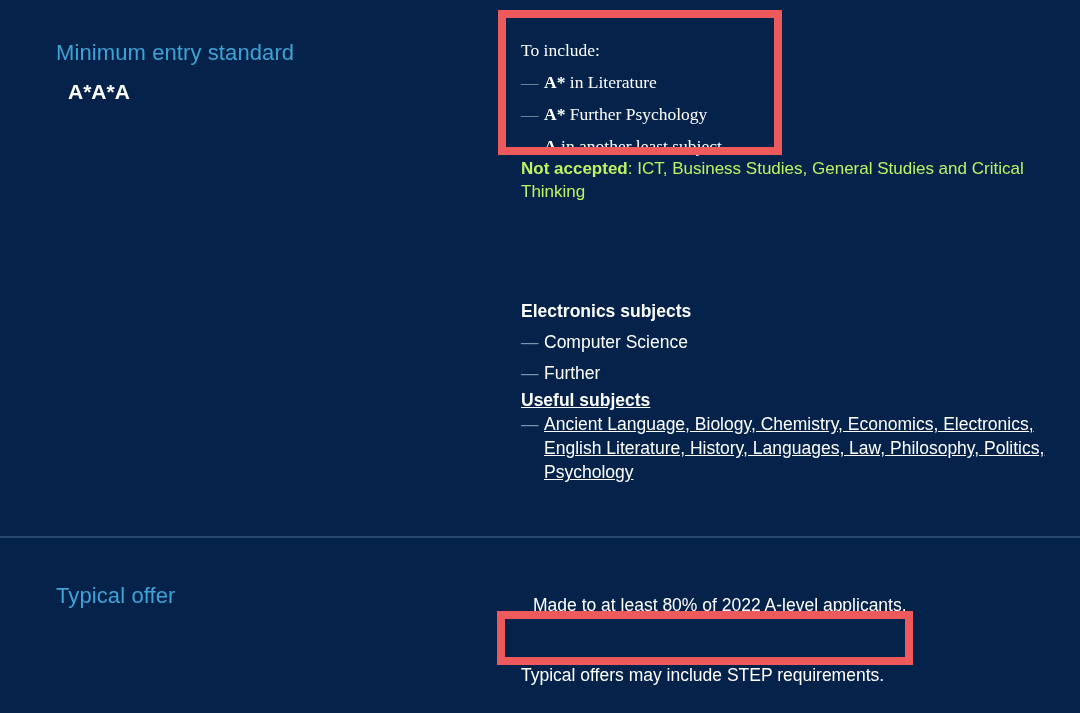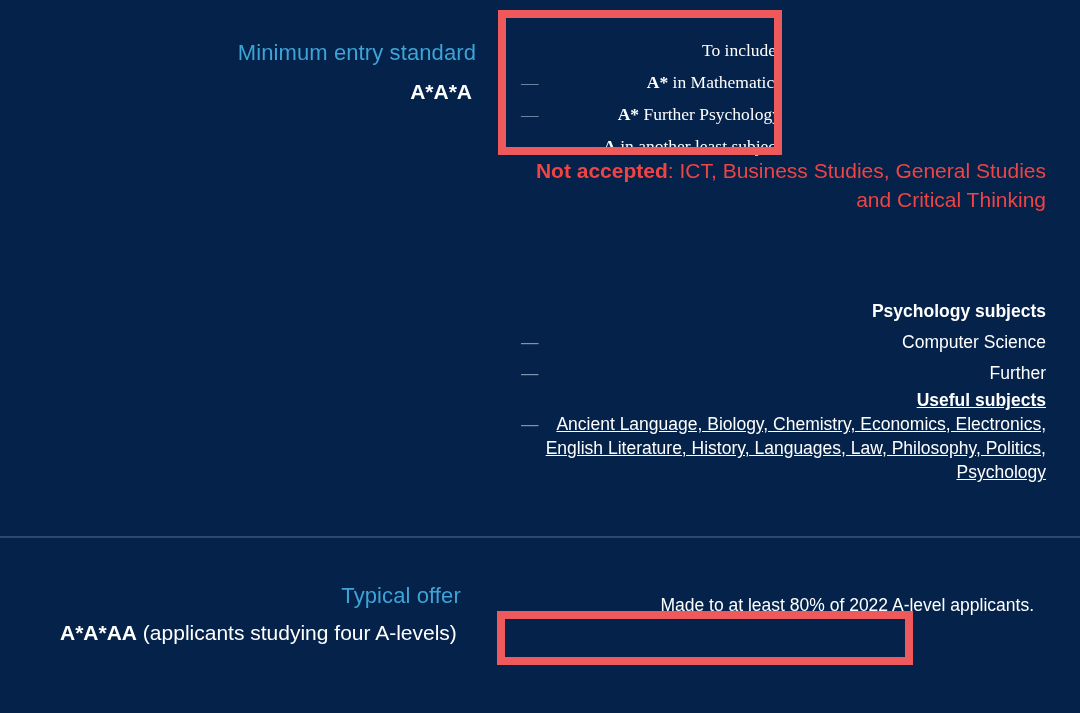--- a/index.html
+++ b/index.html
@@ -13,21 +13,20 @@
     font-family: "Liberation Sans", sans-serif;
     color: #ffffff;
     overflow: hidden;
     position: relative;
   }
 
   .page {
     position: relative;
     width: 1080px;
     height: 713px;
-    text-align: right;
   }
 
   
   .section-top {
     position: absolute;
     left: 0;
     top: 0;
     width: 1080px;
     height: 537px;
   }
@@ -58,33 +57,33 @@
     color: #3ea3d6;
     font-size: 22px;
     font-weight: 400;
     letter-spacing: 0.1px;
     margin: 0;
     line-height: 1.2;
   }
   .grade-line {
     font-size: 21px;
     font-weight: bold;
-    margin: 4px;
+    margin: 12px;
     line-height: 1.35;
     white-space: nowrap;
   }
   .grade-line .paren {
     font-weight: normal;
   }
 
   .body-text {
-    font-size: 21px;
-    line-height: 1.38;
-    margin: 0;
-    color: #ef4444;
+    font-size: 17px;
+    line-height: 1.38;
+    margin: 0;
+    color: #bef264;
   }
   .body-text b {
     font-weight: bold;
   }
   .sub-heading {
     font-size: 17.5px;
     font-weight: bold;
     margin: 0;
     line-height: 1.38;
   }
@@ -213,38 +212,38 @@
 
     <div class="col-left" style="top:40px;">
       <div class="sec-heading">Minimum entry standard</div>
       <div class="grade-line" style="margin-top:12px;">A*A*A</div>
     </div>
 
     <div class="to-include-block">
       <div class="row">To include:</div>
 
       <div class="row item">
-        <span class="dash">—</span><b>A*</b><span> in Mathematics</span>
+        <span class="dash">—</span><b>A*</b><span> in Literature</span>
       </div>
 
       <div class="row item">
         <span class="dash">—</span><b>A*</b><span> Further Psychology</span>
       </div>
 
       <div class="row item">
         <span class="dash">—</span><b>A</b><span> in another least subject</span>
       </div>
     </div>
 
     <div class="not-accepted-block">
       <p class="body-text"><b>Not accepted</b><span>: ICT, Business Studies, General Studies and Critical Thinking</span></p>
     </div>
 
     <div class="recommended-block">
-      <div class="sub-heading">Psychology subjects</div>
+      <div class="sub-heading">Electronics subjects</div>
       <ul class="dash-list" style="margin-top:7px;">
         <li><span class="dash">—</span><span>Computer Science</span></li>
         <li style="margin-top:7px;"><span class="dash">—</span><span>Further</span></li>
       </ul>
     </div>
 
     <div class="useful-block">
       <div class="sub-heading">Useful subjects</div>
       <ul class="dash-list useful-list">
         <li><span class="dash">—</span><span>Ancient Language, Biology, Chemistry, Economics, Electronics, English Literature, History, Languages, Law, Philosophy, Politics, Psychology</span></li>
@@ -253,25 +252,23 @@
 
     <div class="hl-box-top"></div>
   </div>
 
   <div class="divider"></div>
 
   <div class="section-bottom">
 
     <div class="bottom-left">
       <div class="sec-heading">Typical offer</div>
-      <div class="grade-line">
-        <span>A*A*AA</span><span class="paren"> (applicants studying four A-levels)</span>
-      </div>
     </div>
 
     <div class="bottom-right">
       <p class="offer-note">Made to at least 80% of 2022 A-level applicants.</p>
+      <p class="step-note">Typical offers may include STEP requirements.</p>
     </div>
   </div>
 
   <div class="hl-box-bottom"></div>
 
 </div>
 
 </body></html>

